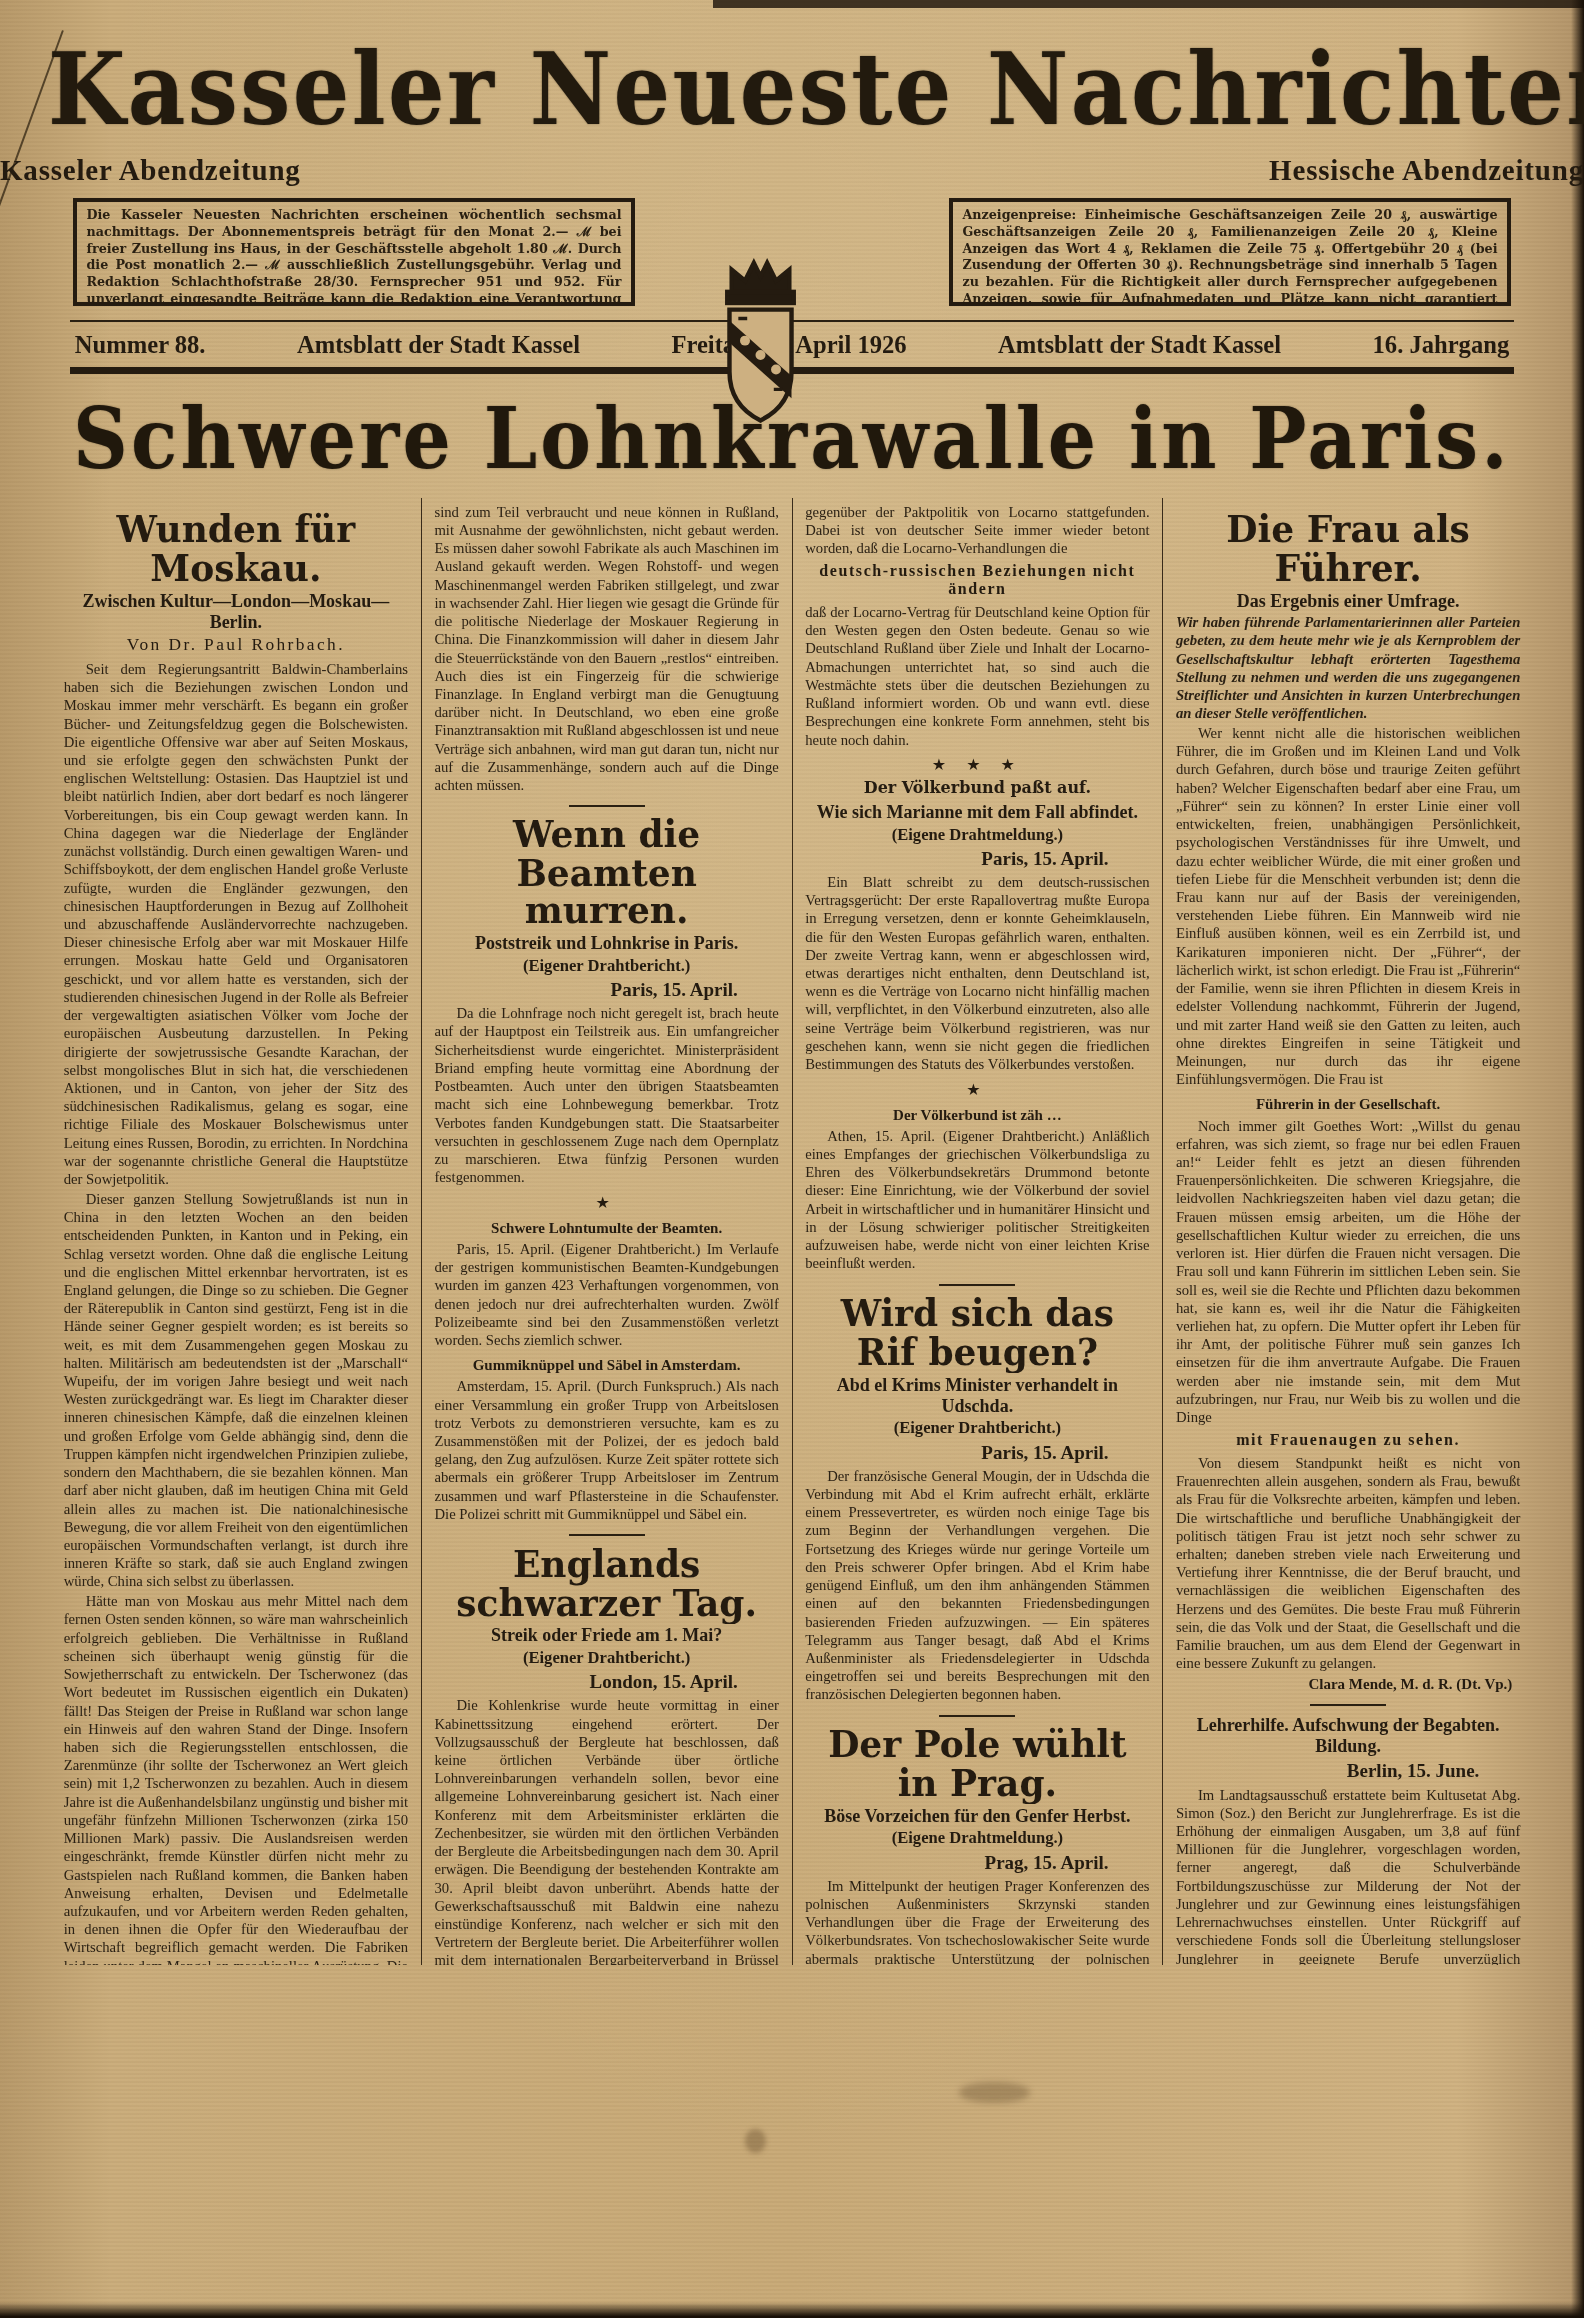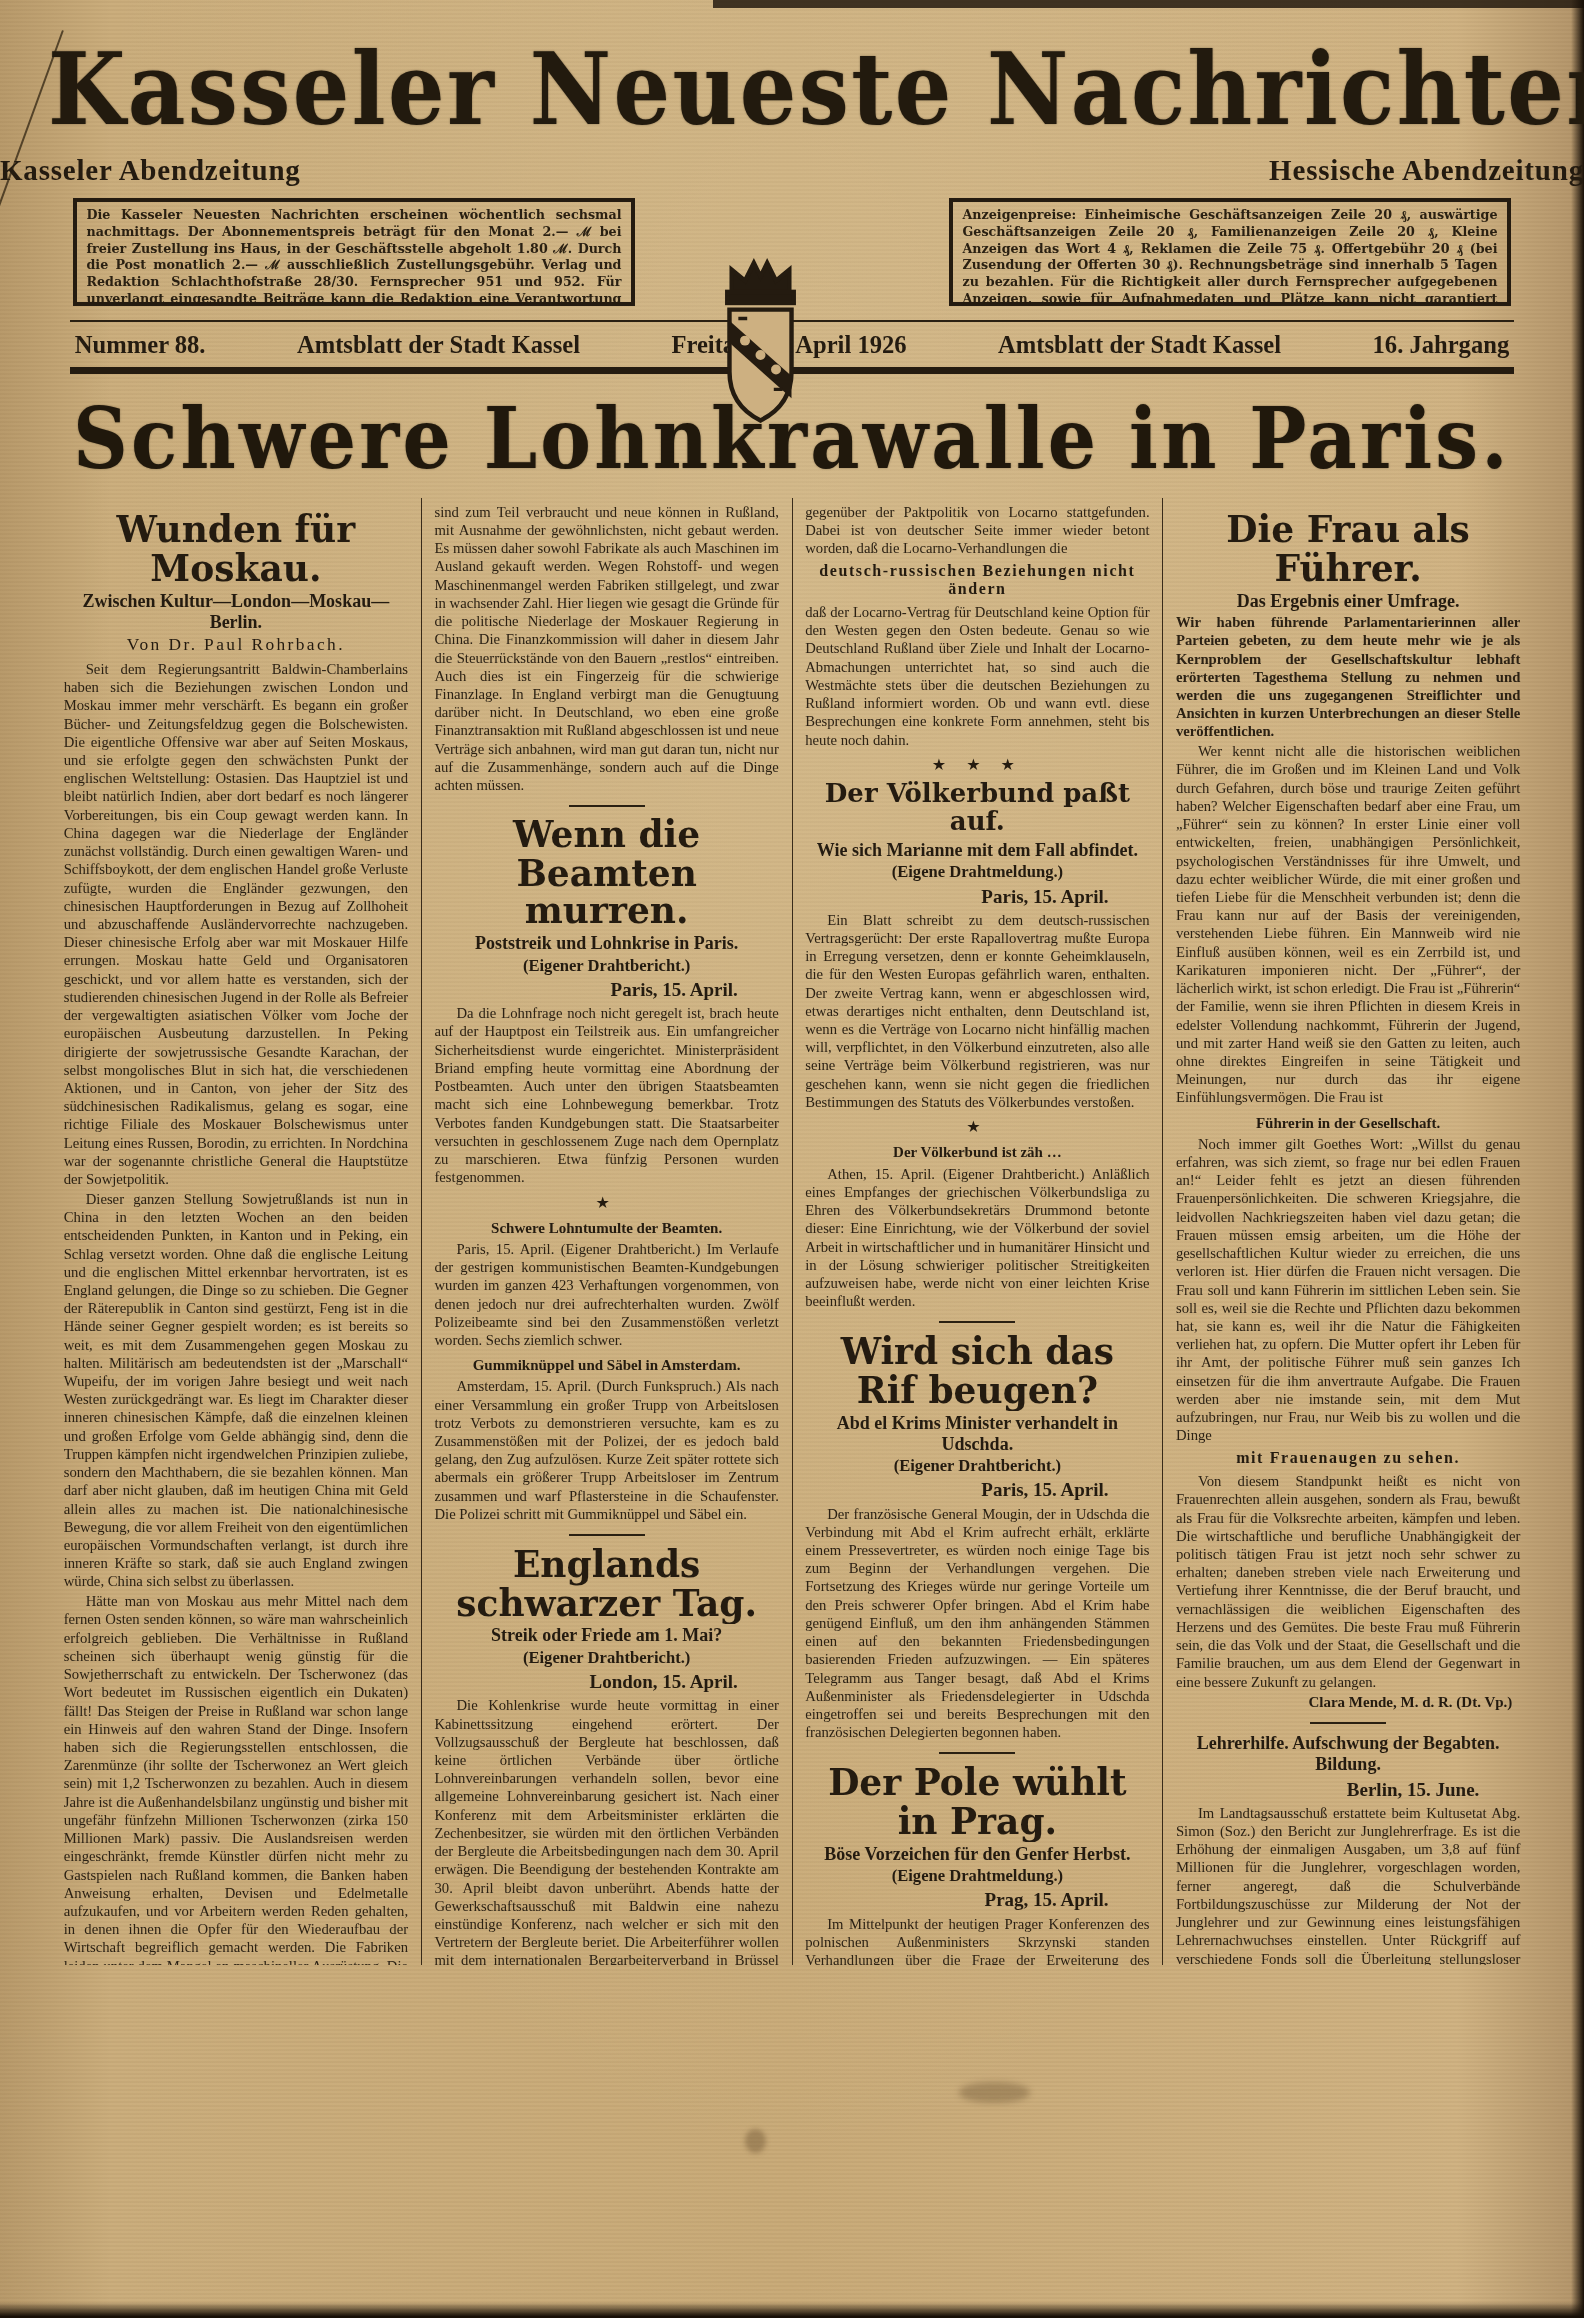--- a/index.html
+++ b/index.html
@@ -56,21 +56,21 @@
     font-size:76px;line-height:1;letter-spacing:3.2px;transform:scaleY(1.1);
     color:#20180c;text-shadow:0 0 1.6px rgba(32,24,12,.5);white-space:nowrap;
   }
 
   
   .columns{display:flex;margin:20.6px 51px 0;}
   .col{flex:1 1 0;padding:4.8px 12.7px 0;height:1462px;overflow:hidden;}
   .col + .col{border-left:1.6px solid rgba(40,28,14,.9);}
   .h-lg{font-family:"DejaVu Serif",serif;font-weight:bold;font-size:36px;line-height:1.02;
     text-align:center;margin:8px 0 6.3px;transform:scaleY(1.05);}
-  .h-md{font-family:"DejaVu Serif",serif;font-weight:bold;font-size:26px;line-height:1.05;
+  .h-md{font-family:"DejaVu Serif",serif;font-weight:bold;font-size:16px;line-height:1.05;
     text-align:center;margin:6.3px 0 4.8px;}
   .subhead{font-weight:bold;font-size:18px;text-align:center;margin:1.6px 0;}
   .wire{font-weight:bold;font-size:16.6px;text-align:center;margin:1.6px 0;}
   .byline{font-size:17.4px;text-align:center;letter-spacing:2.4px;margin:1.6px 0 4.8px;}
   .art-dateline{font-weight:bold;font-size:19px;text-align:right;padding-right:41px;margin:3.2px 0;}
   .col p{font-size:14.7px;line-height:1.24;text-align:justify;text-indent:22px;
     margin:0 0 1.6px;color:#2b2114;hyphens:auto;}
   .subitem{font-weight:bold;font-size:15px;text-align:center;margin:8px 0 3.2px;}
   .divider{width:76px;border-top:2.4px solid #2a2012;margin:11px auto 9.5px;}
   .star-sep{text-align:center;font-size:16px;letter-spacing:8px;margin:6.3px 0;color:#241b10;}
@@ -192,21 +192,21 @@
       <div class="subhead">Böse Vorzeichen für den Genfer Herbst.</div>
       <div class="wire">(Eigene Drahtmeldung.)</div>
       <div class="art-dateline">Prag, 15. April.</div>
       <p>Im Mittelpunkt der heutigen Prager Konferenzen des polnischen Außenministers Skrzynski standen Verhandlungen über die Frage der Erweiterung des Völkerbundsrates. Von tschechoslowakischer Seite wurde abermals praktische Unterstützung der polnischen Bestrebungen zugesichert. Die Aussichten der Herbsttagung des Völkerbundes werden an hiesigen maßgebenden Stellen noch pessimistisch beurteilt.</p>
 
     </div>
 
     <div class="col">
       <h2 class="h-lg">Die Frau als Führer.</h2>
       <div class="subhead">Das Ergebnis einer Umfrage.</div>
-      <p style="font-weight:bold;text-indent:0;">Wir haben führende Parlamentarierinnen aller Parteien gebeten, zu dem heute mehr wie je als Kernproblem der Gesellschaftskultur lebhaft erörterten Tagesthema Stellung zu nehmen und werden die uns zugegangenen Streiflichter und Ansichten in kurzen Unterbrechungen an dieser Stelle veröffentlichen.</p>
+      <p style="font-style:italic;font-weight:bold;text-indent:0;">Wir haben führende Parlamentarierinnen aller Parteien gebeten, zu dem heute mehr wie je als Kernproblem der Gesellschaftskultur lebhaft erörterten Tagesthema Stellung zu nehmen und werden die uns zugegangenen Streiflichter und Ansichten in kurzen Unterbrechungen an dieser Stelle veröffentlichen.</p>
       <p>Wer kennt nicht alle die historischen weiblichen Führer, die im Großen und im Kleinen Land und Volk durch Gefahren, durch böse und traurige Zeiten geführt haben? Welcher Eigenschaften bedarf aber eine Frau, um „Führer“ sein zu können? In erster Linie einer voll entwickelten, freien, unabhängigen Persönlichkeit, psychologischen Verständnisses für ihre Umwelt, und dazu echter weiblicher Würde, die mit einer großen und tiefen Liebe für die Menschheit verbunden ist; denn die Frau kann nur auf der Basis der vereinigenden, verstehenden Liebe führen. Ein Mannweib wird nie Einfluß ausüben können, weil es ein Zerrbild ist, und Karikaturen imponieren nicht. Der „Führer“, der lächerlich wirkt, ist schon erledigt. Die Frau ist „Führerin“ der Familie, wenn sie ihren Pflichten in diesem Kreis in edelster Vollendung nachkommt, Führerin der Jugend, und mit zarter Hand weiß sie den Gatten zu leiten, auch ohne direktes Eingreifen in seine Tätigkeit und Meinungen, nur durch das ihr eigene Einfühlungsvermögen. Die Frau ist</p>
       <h3 class="subitem">Führerin in der Gesellschaft.</h3>
       <p>Noch immer gilt Goethes Wort: „Willst du genau erfahren, was sich ziemt, so frage nur bei edlen Frauen an!“ Leider fehlt es jetzt an diesen führenden Frauenpersönlichkeiten. Die schweren Kriegsjahre, die leidvollen Nachkriegszeiten haben viel dazu getan; die Frauen müssen emsig arbeiten, um die Höhe der gesellschaftlichen Kultur wieder zu erreichen, die uns verloren ist. Hier dürfen die Frauen nicht versagen. Die Frau soll und kann Führerin im sittlichen Leben sein. Sie soll es, weil sie die Rechte und Pflichten dazu bekommen hat, sie kann es, weil ihr die Natur die Fähigkeiten verliehen hat, zu opfern. Die Mutter opfert ihr Leben für ihr Amt, der politische Führer muß sein ganzes Ich einsetzen für die ihm anvertraute Aufgabe. Die Frauen werden aber nie imstande sein, mit dem Mut aufzubringen, nur Frau, nur Weib bis zu wollen und die Dinge</p>
       <div class="emph-line">mit Frauenaugen zu sehen.</div>
       <p>Von diesem Standpunkt heißt es nicht von Frauenrechten allein ausgehen, sondern als Frau, bewußt als Frau für die Volksrechte arbeiten, kämpfen und leben. Die wirtschaftliche und berufliche Unabhängigkeit der politisch tätigen Frau ist jetzt noch sehr schwer zu erhalten; daneben streben viele nach Erweiterung und Vertiefung ihrer Kenntnisse, die der Beruf braucht, und vernachlässigen die weiblichen Eigenschaften des Herzens und des Gemütes. Die beste Frau muß Führerin sein, die das Volk und der Staat, die Gesellschaft und die Familie brauchen, um aus dem Elend der Gegenwart in eine bessere Zukunft zu gelangen.</p>
       <div class="signature">Clara Mende, M. d. R. (Dt. Vp.)</div>
 
       <div class="divider"></div>
       <div class="subhead">Lehrerhilfe. Aufschwung der Begabten. Bildung.</div>
       <div class="art-dateline">Berlin, 15. June.</div>

